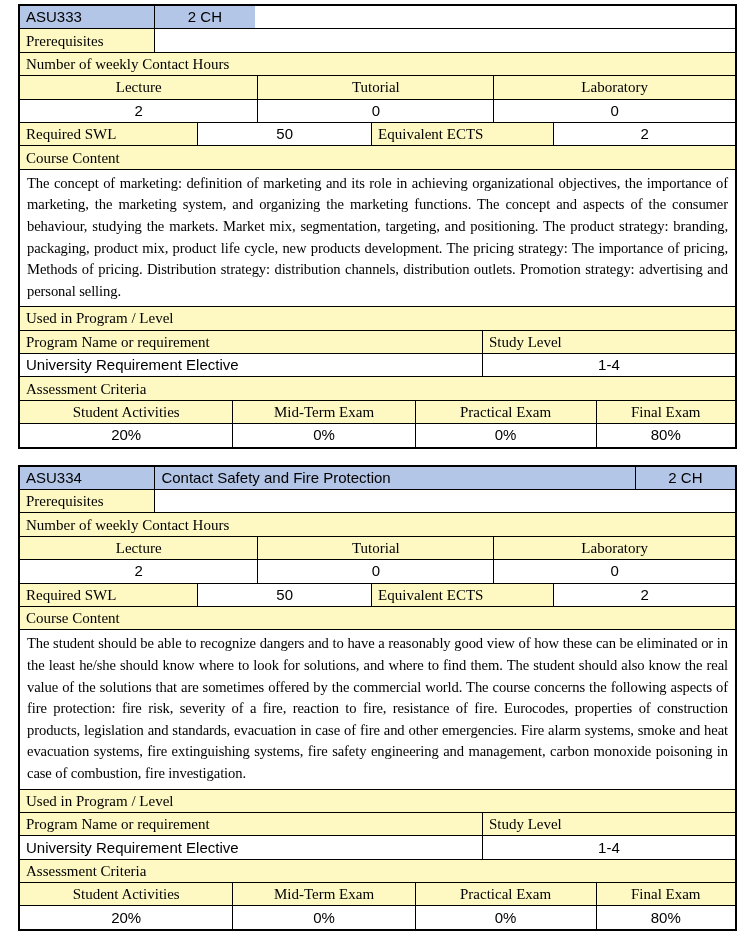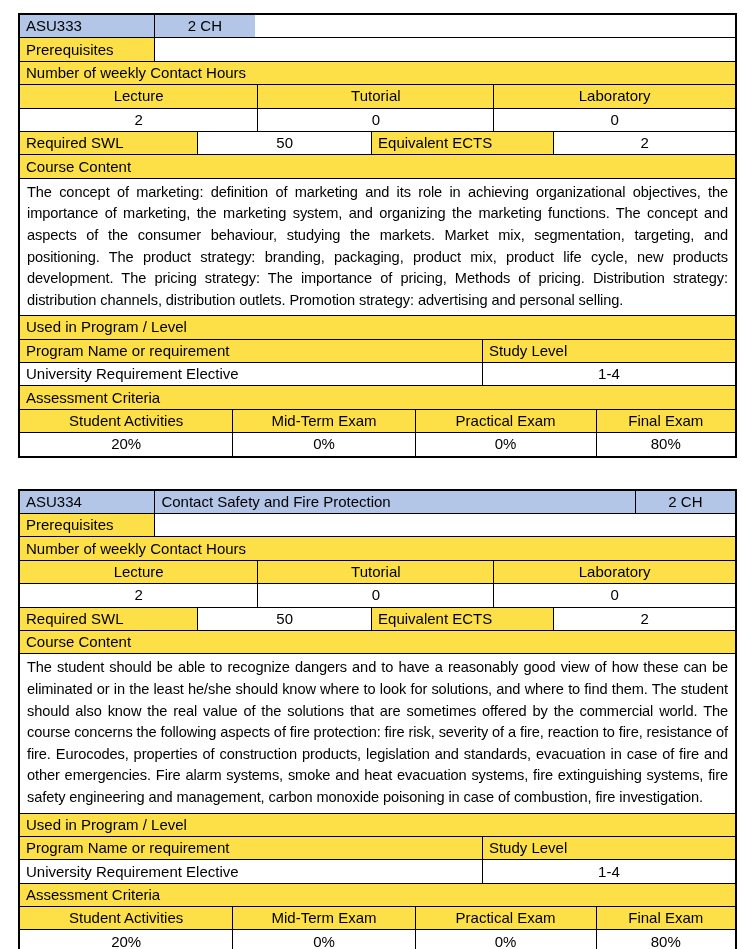--- a/index.html
+++ b/index.html
@@ -14,52 +14,52 @@
     min-height: 949px;
     box-sizing: border-box;
     padding: 4px 5px 6px 18px;
     background: #ffffff;
   }
   .ctable {
     width: 719px;
     box-sizing: border-box;
     border: 2px solid #000000;
     background: #ffffff;
-    margin-top: 9px;
-  }
-  .ctable + .ctable { margin-top: 31px; }
+  }
+  .ctable + .ctable { margin-top: 16px; }
   .row {
     display: flex;
     border-top: 1.5px solid #000000;
   }
   .row:first-child { border-top: none; }
   .cell {
     box-sizing: border-box;
     border-left: 1.5px solid #000000;
     min-height: 22.4px;
     display: flex;
     align-items: center;
     padding: 1px 6px;
     font-size: 15px;
     line-height: 18px;
     overflow: hidden;
     white-space: nowrap;
   }
   .cell:first-child { border-left: none; }
   .blue  { background: #b4c6e7; }
-  .green { background: #fde047; }
+  .green { background: #fef9c3; font-family: Liberation Serif, serif; }
   .center { justify-content: center; text-align: right; padding: 1px 2px; }
   .para {
     display: block;
     white-space: normal;
     padding: 3px 7px 4px 7px;
     font-size: 14.6px;
     line-height: 21.6px;
     text-align: justify;
     letter-spacing: -0.1px;
+    font-family: Liberation Serif, serif;
   }
   .w100 { width: 100%; }
 </style>
 </head>
 <body>
 
 <div class="page">
 
   <div class="ctable">
 

